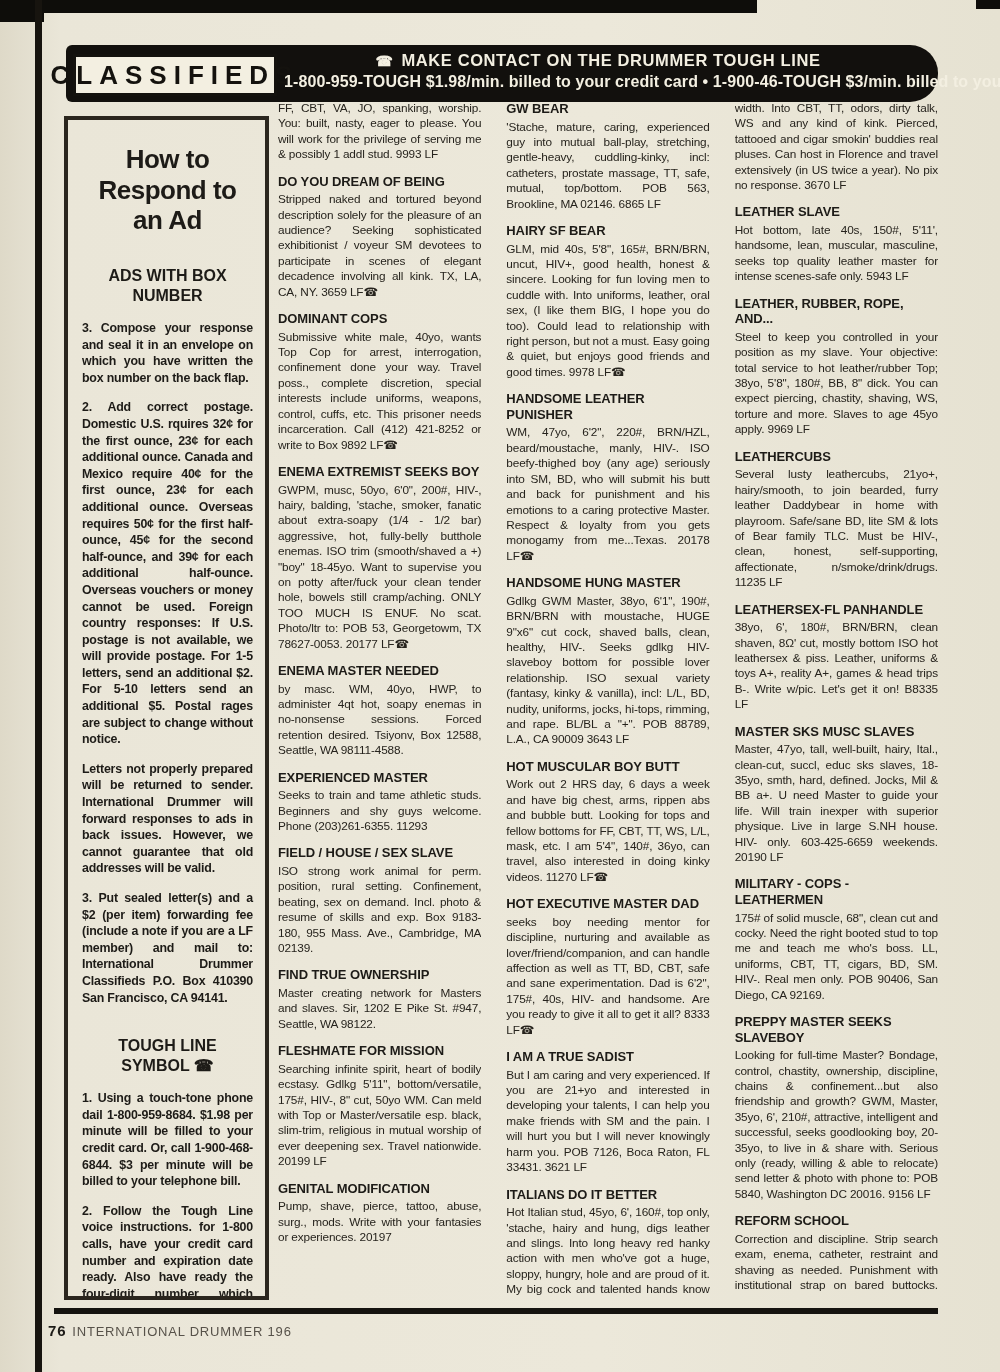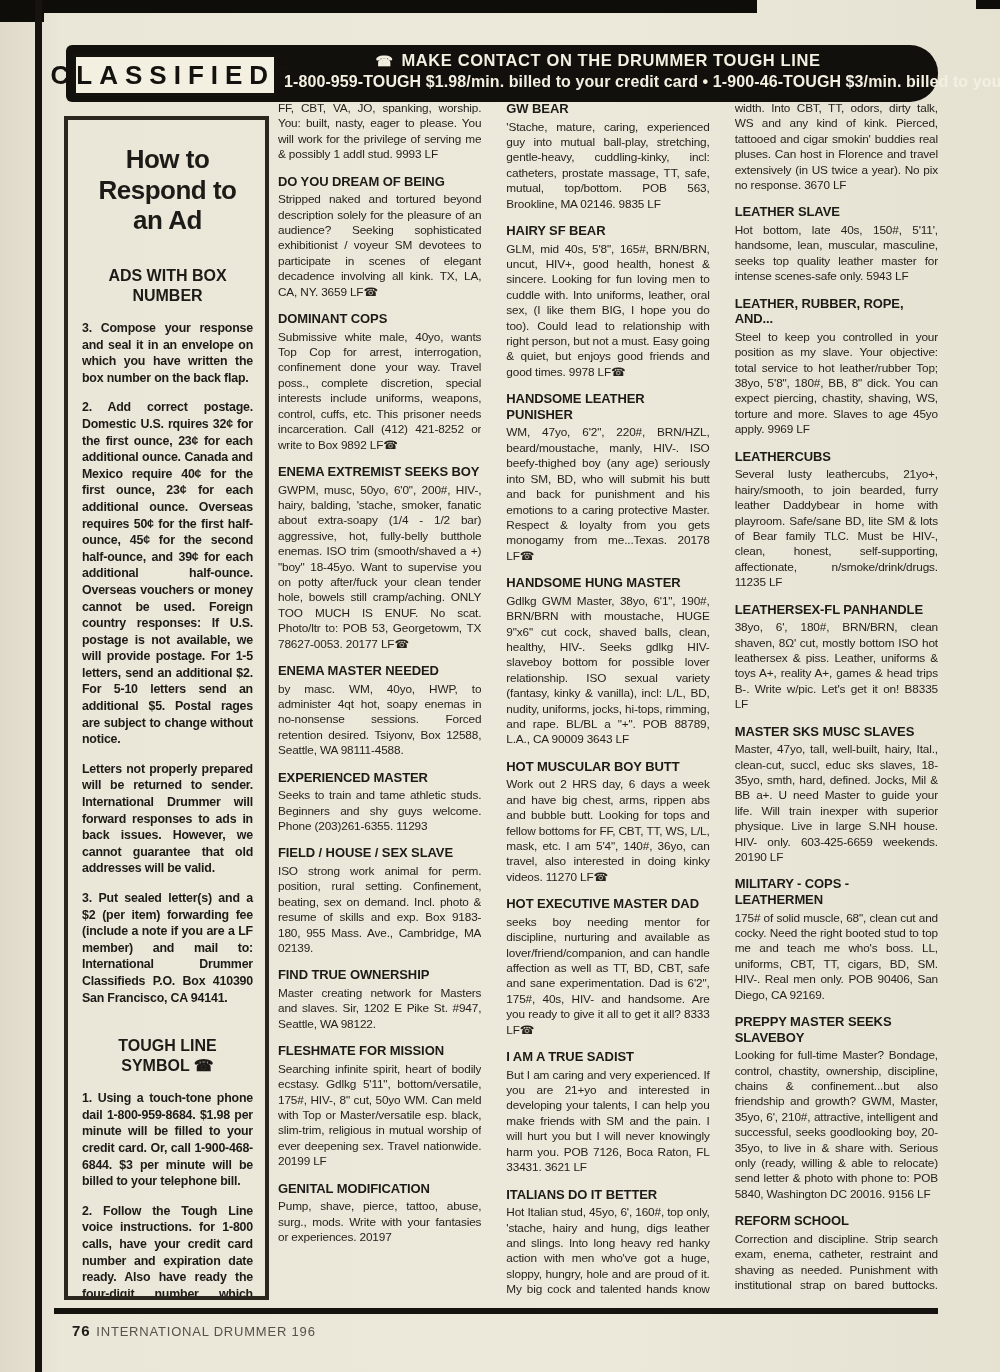--- a/index.html
+++ b/index.html
@@ -70,21 +70,21 @@
   }
   .ad:first-child .ad-title{margin-top:0;}
   .ad-body{
     font-size:11.8px;line-height:15.4px;text-align:justify;
     margin:0;letter-spacing:-0.15px;color:#26231d;
   }
   .ad:first-child .ad-body{margin-top:0;}
 
   
   .footer-rule{position:absolute;left:54px;top:1308px;width:884px;height:6px;background:#15130f;}
-  .footer{position:absolute;left:72px;top:1322px;font-size:13px;letter-spacing:0.8px;color:#57524a;}
+  .footer{position:absolute;left:48px;top:1322px;font-size:13px;letter-spacing:0.8px;color:#57524a;}
   .footer .pn{font-weight:bold;font-size:15px;color:#1d1b17;margin-right:6px;}
 </style>
 </head>
 <body>
 
 <div class="page">
 
   <div class="scan-top"></div>
   <div class="scan-corner-tl"></div>
   <div class="scan-left"></div>
@@ -154,21 +154,21 @@
           <p class="ad-body">Searching infinite spirit, heart of bodily ecstasy. Gdlkg 5'11", bottom/versatile, 175#, HIV-, 8" cut, 50yo WM. Can meld with Top or Master/versatile esp. black, slim-trim, religious in mutual worship of ever deepening sex. Travel nationwide. 20199 LF</p>
         </div>
         <div class="ad">
           <div class="ad-title">GENITAL MODIFICATION</div>
           <p class="ad-body">Pump, shave, pierce, tattoo, abuse, surg., mods. Write with your fantasies or experiences. 20197</p>
         </div>
       </div>
     <div class="col">
         <div class="ad">
           <div class="ad-title">GW BEAR</div>
-          <p class="ad-body">'Stache, mature, caring, experienced guy into mutual ball-play, stretching, gentle-heavy, cuddling-kinky, incl: catheters, prostate massage, TT, safe, mutual, top/bottom. POB 563, Brookline, MA 02146. 9835 LF</p>
+          <p class="ad-body">'Stache, mature, caring, experienced guy into mutual ball-play, stretching, gentle-heavy, cuddling-kinky, incl: catheters, prostate massage, TT, safe, mutual, top/bottom. POB 563, Brookline, MA 02146. 6865 LF</p>
         </div>
         <div class="ad">
           <div class="ad-title">HAIRY SF BEAR</div>
           <p class="ad-body">GLM, mid 40s, 5'8", 165#, BRN/BRN, uncut, HIV+, good health, honest &amp; sincere. Looking for fun loving men to cuddle with. Into uniforms, leather, oral sex, (I like them BIG, I hope you do too). Could lead to relationship with right person, but not a must. Easy going &amp; quiet, but enjoys good friends and good times. 9978 LF☎</p>
         </div>
         <div class="ad">
           <div class="ad-title">HANDSOME LEATHER PUNISHER</div>
           <p class="ad-body">WM, 47yo, 6'2", 220#, BRN/HZL, beard/moustache, manly, HIV-. ISO beefy-thighed boy (any age) seriously into SM, BD, who will submit his butt and back for punishment and his emotions to a caring protective Master. Respect &amp; loyalty from you gets monogamy from me...Texas. 20178 LF☎</p>
         </div>
         <div class="ad">

